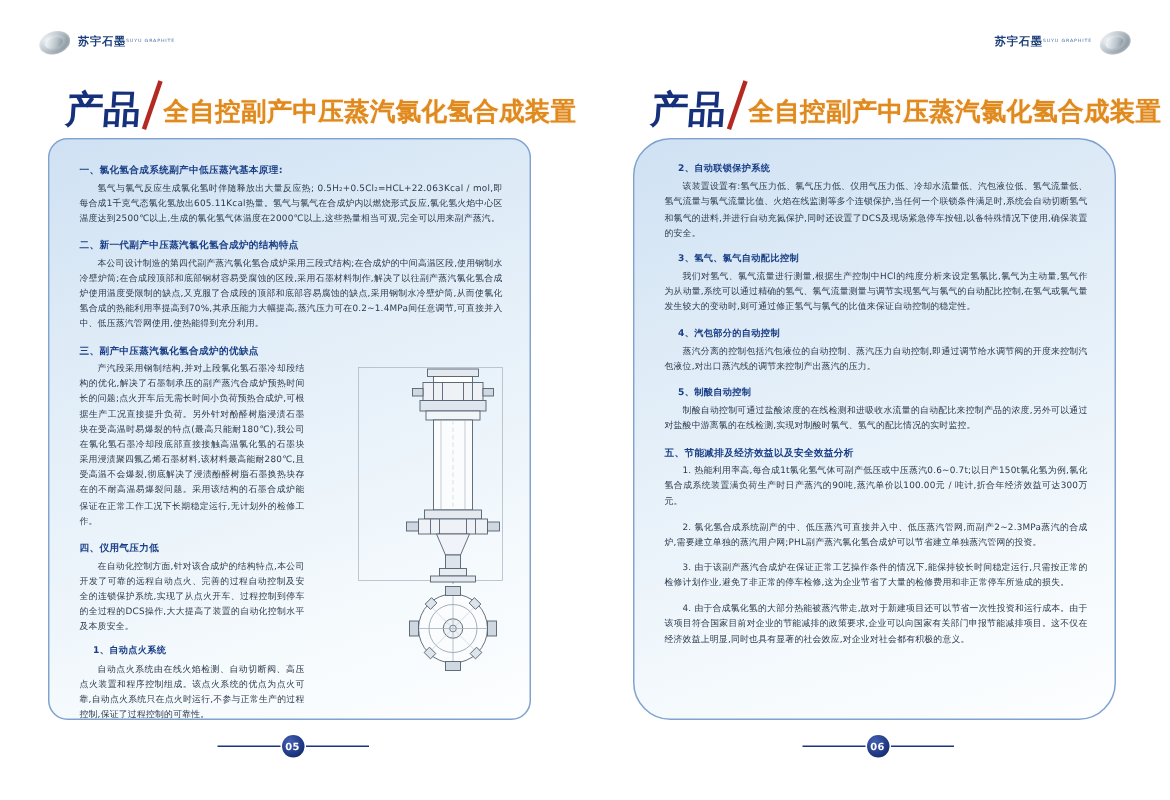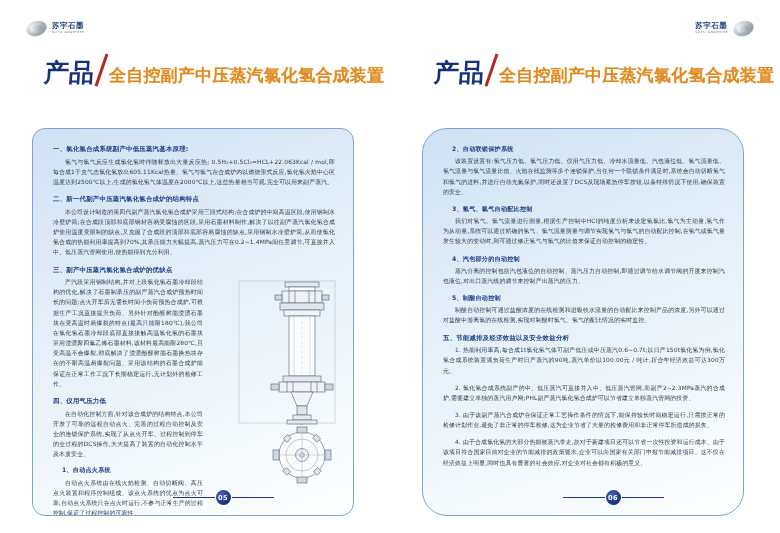--- a/index.html
+++ b/index.html
@@ -22,21 +22,21 @@
     width:21px;height:15px;border-radius:50%;
     background:radial-gradient(ellipse at 32% 30%,#f2f6f8 0%,#c3ccd2 38%,#8e9aa3 70%,#667078 100%);
     box-shadow:inset 0 0 2px rgba(255,255,255,.8);
     position:relative;transform:rotate(-18deg);flex:0 0 auto;
   }
   .logo-mark:after{
     content:"";position:absolute;left:4px;top:4px;width:12px;height:7px;
     border-radius:50%;
     background:linear-gradient(120deg,#ffffff 0%,#b9c4cb 60%,#7e8a93 100%);
   }
-  .logo-text{display:flex;flex-direction:column;line-height:1;}
+  .logo-text{display:flex;line-height:1;}
   .logo-cn{font-size:7.5px;font-weight:bold;color:#1d3f7a;letter-spacing:.5px;}
   .logo-en{font-size:3.2px;color:#4a6fa5;letter-spacing:.55px;margin-top:1.5px;transform:scaleY(.9);}
 
   
   .headline{position:absolute;top:52px;display:flex;align-items:flex-end;}
   .headline.l{left:44px;}
   .headline.r{left:434px;}
   .hl-main{
     font-size:25px;font-weight:bold;color:#16307c;
     font-family:"DejaVu Serif","Liberation Serif",serif;
@@ -55,21 +55,21 @@
     letter-spacing:.2px;line-height:1;padding-bottom:1px;
     text-shadow:0 0 1px rgba(224,138,30,.35);
     margin-top:15px;
   }
 
   
   .panel{
     position:absolute;top:92px;width:322px;height:388px;
     border:1px solid #7fa2cf;border-radius:13px;
     background:linear-gradient(160deg,#cfe1f3 0%,#dbe9f6 22%,#eaf3fa 55%,#f5fafd 78%,#fdfeff 100%);
-    box-sizing:border-box;overflow:hidden;margin-top:36px;
+    box-sizing:border-box;overflow:hidden;
   }
   .panel.l{left:32px;}
   .panel.r{left:422px;}
   .panel-inner{padding:16px 18px 10px 20px;position:relative;height:100%;box-sizing:border-box;}
 
   .sec-h{
     font-size:6.4px;font-weight:bold;color:#1a3f86;
     margin:0 0 3px 0;letter-spacing:.25px;line-height:1.35;
   }
   .sec-h.sub{margin-left:9px;font-size:6.1px;}
@@ -85,21 +85,21 @@
 
   
   .drawing{
     position:absolute;right:8px;top:146px;width:112px;height:218px;
   }
   .drawing svg{display:block;}
 
   
   .pagenum{
     position:absolute;bottom:28px;display:flex;align-items:center;justify-content:center;
-    width:100%;left:0;padding-left:28px;
+    width:100%;left:0;
   }
   .pn-line{width:42px;height:1px;background:#1b357e;}
   .pn-circle{
     width:15px;height:15px;border-radius:50%;
     background:radial-gradient(circle at 35% 30%,#4560b4 0%,#1b357e 65%,#10224f 100%);
     color:#ffffff;font-size:6.6px;font-weight:bold;
     display:flex;align-items:center;justify-content:center;
     margin:0 1px;letter-spacing:.3px;
   }
 </style>

